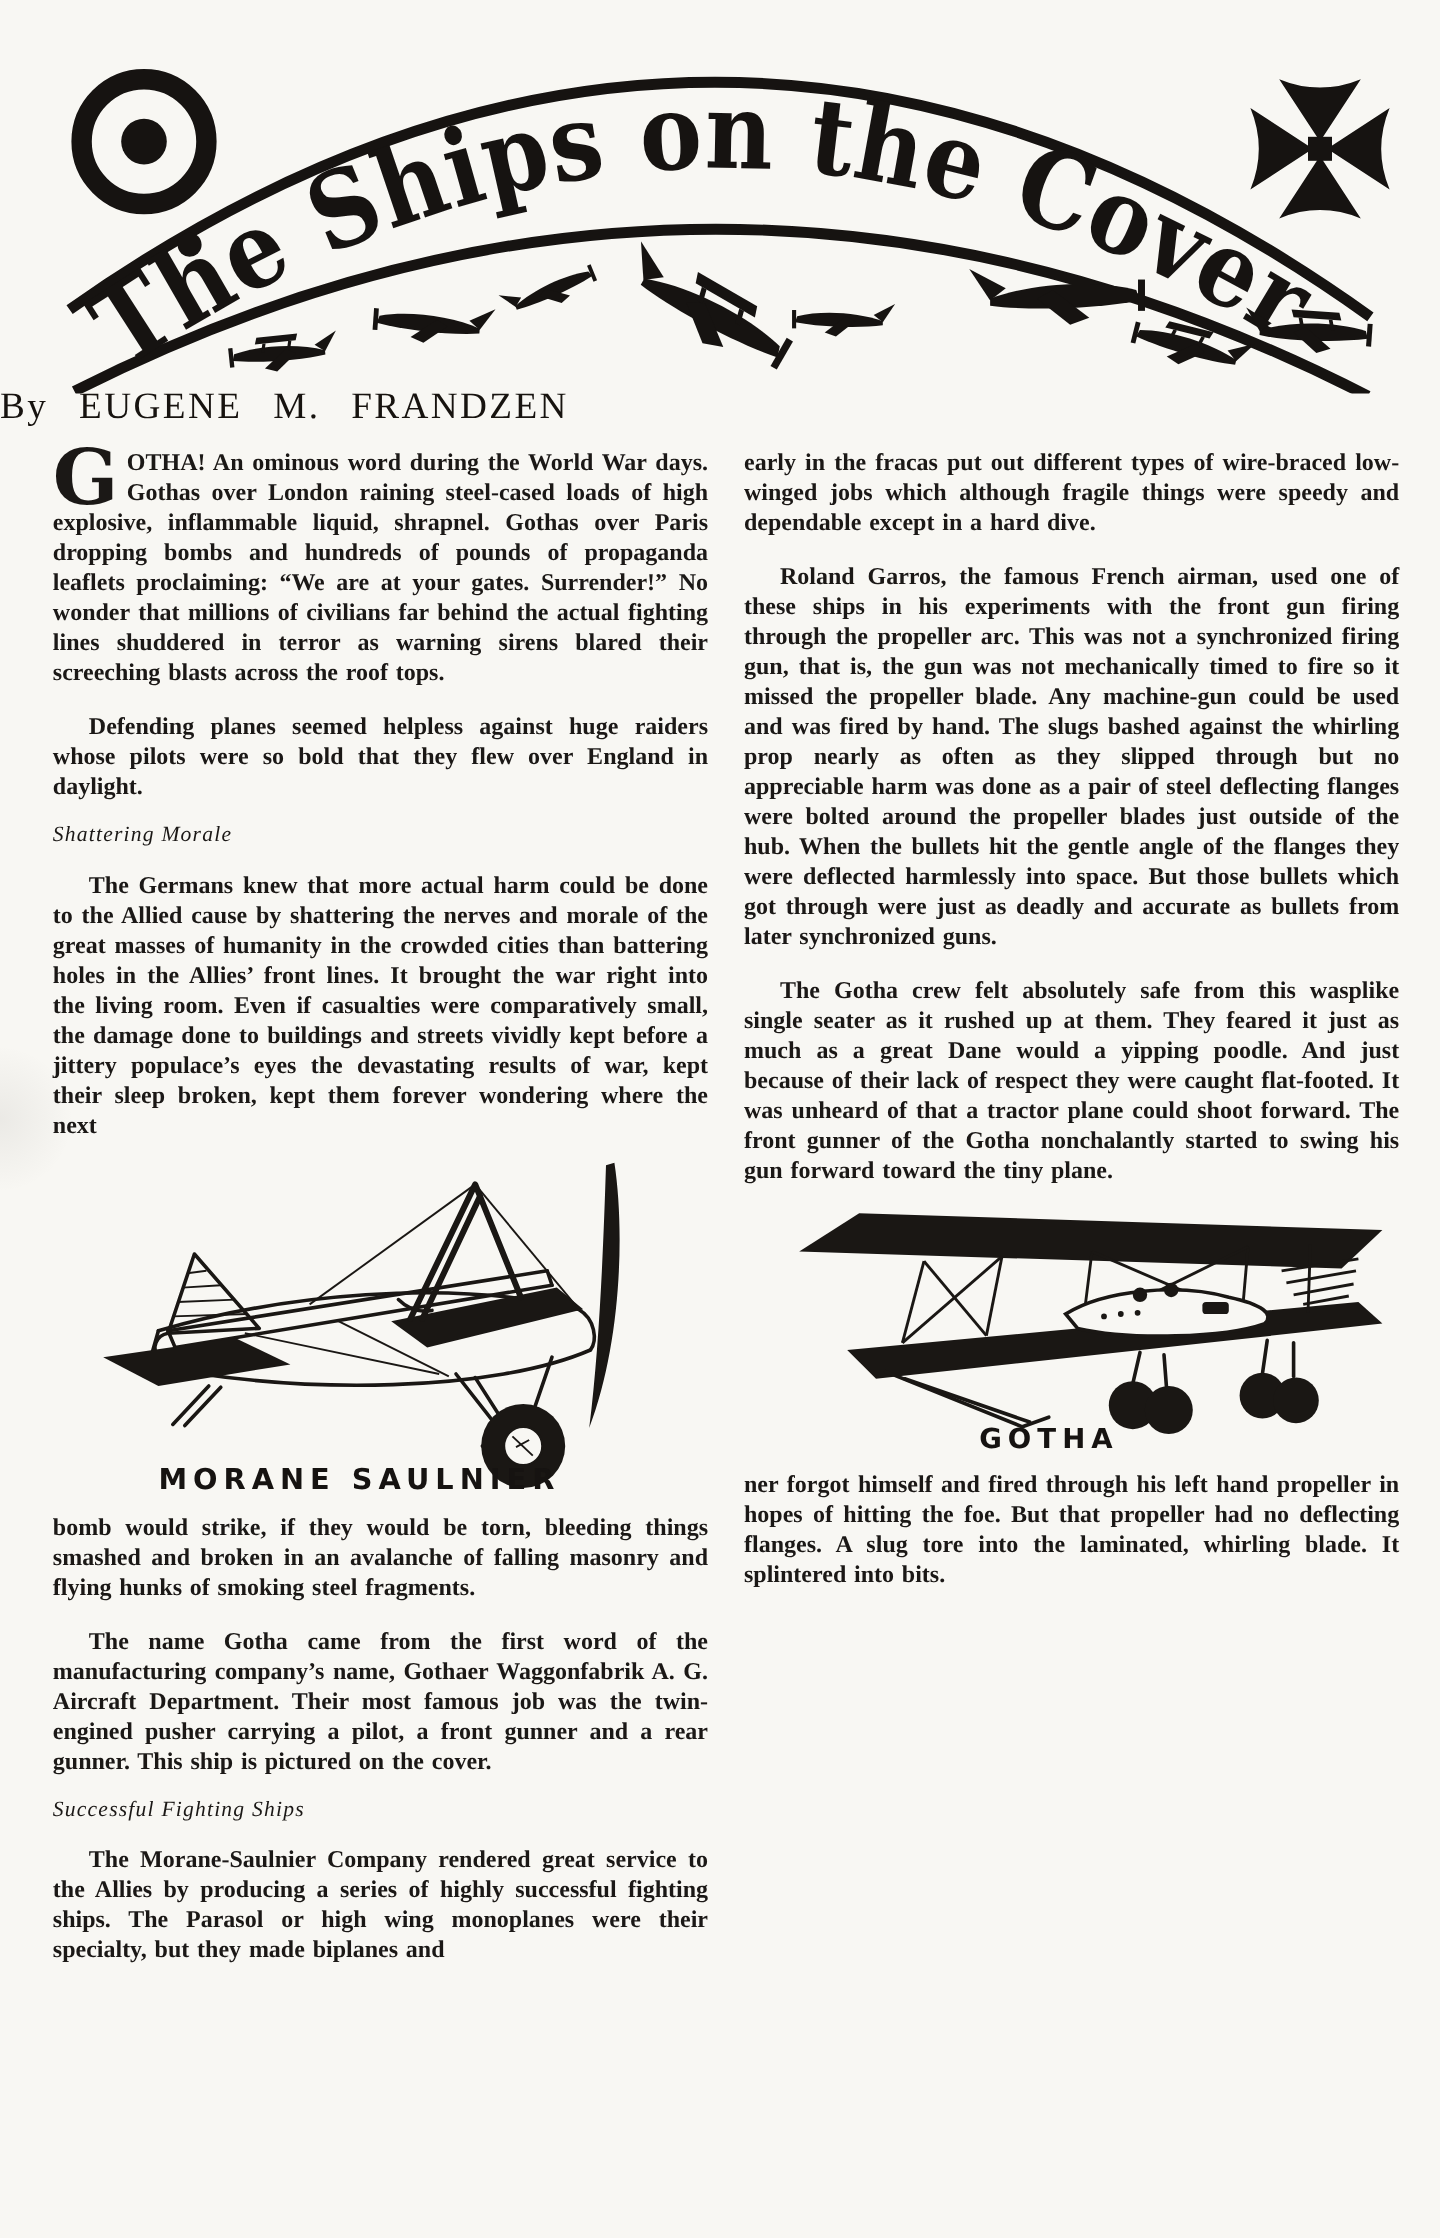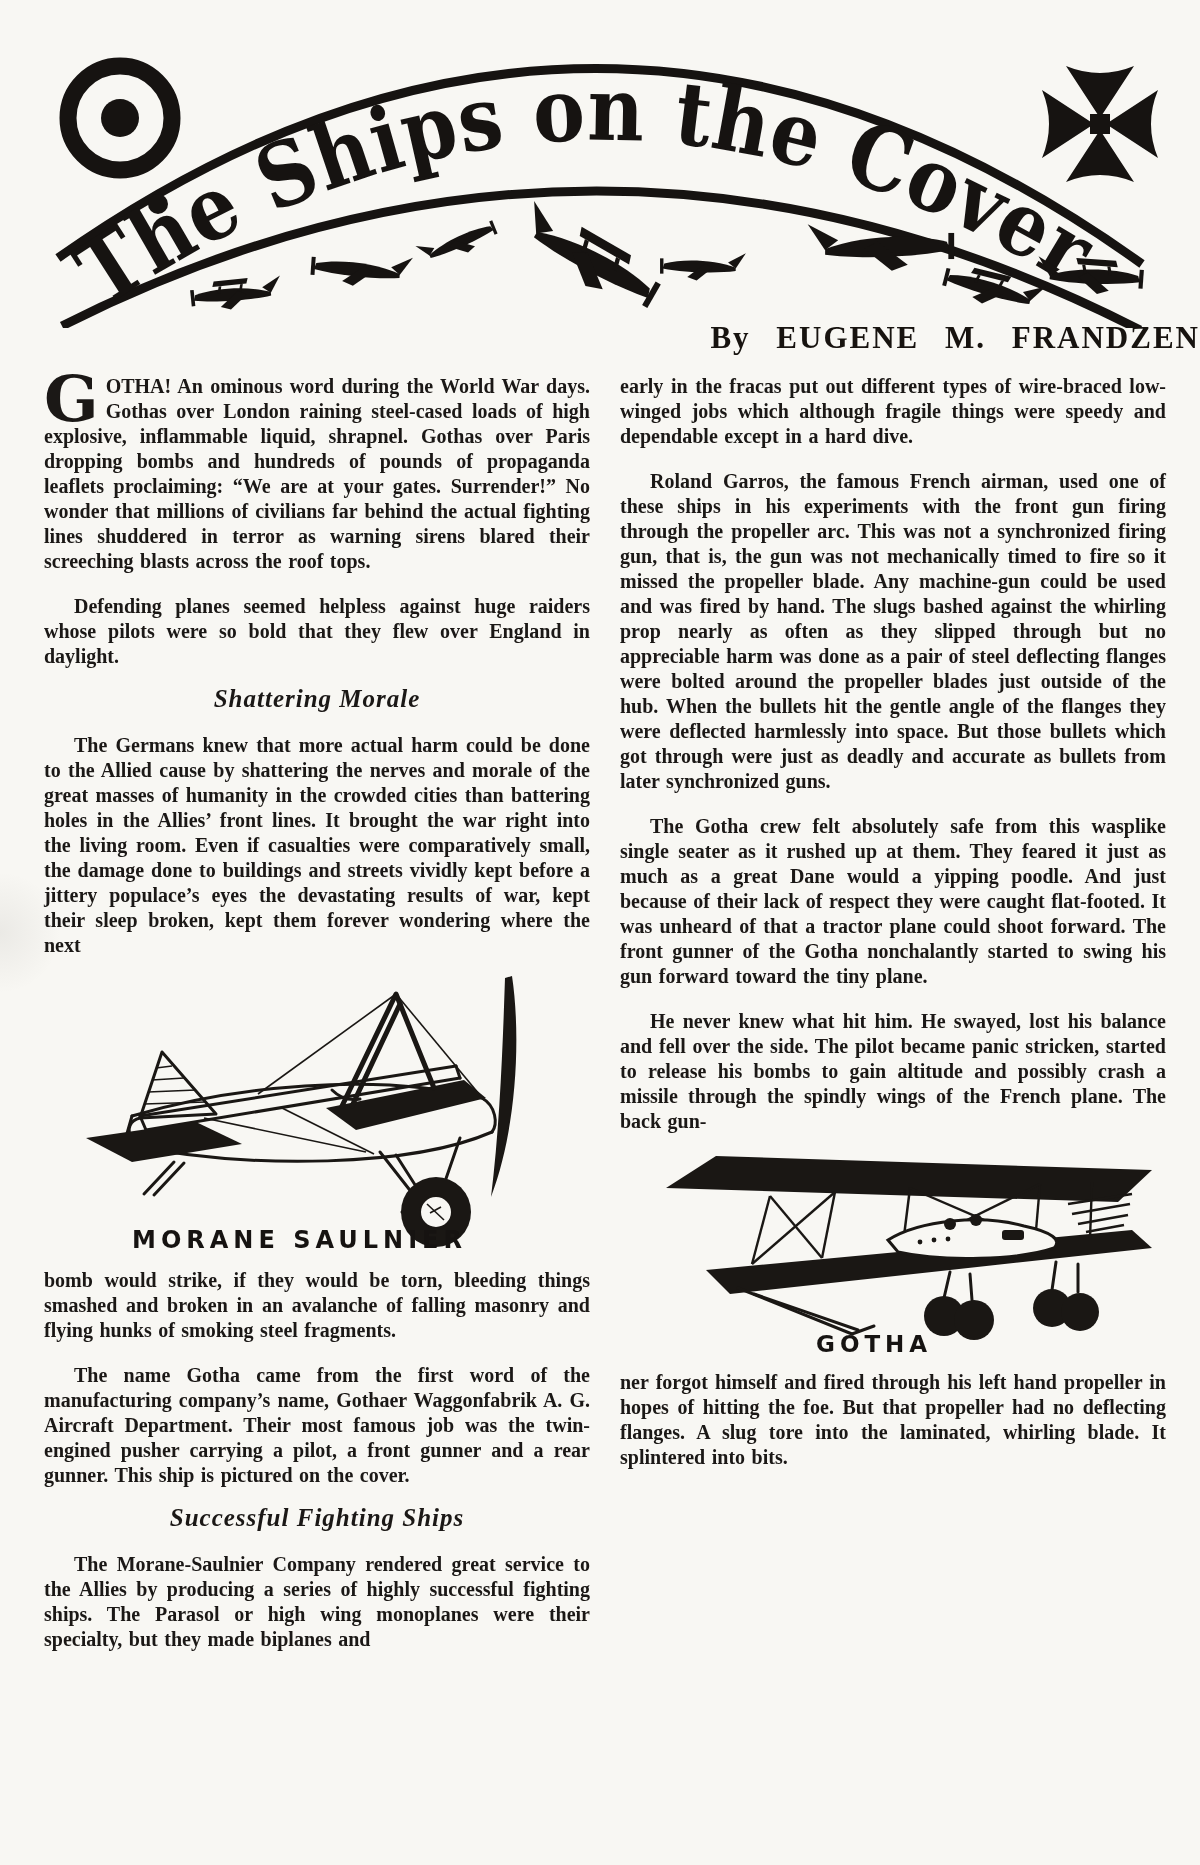--- a/index.html
+++ b/index.html
@@ -12,37 +12,37 @@
     color:#1b1816;
   }
   .banner { position:absolute; top:26px; left:28px; width:1144px; height:302px; }
   .banner svg { width:100%; height:100%; display:block; }
   .banner-title {
     font-family:"DejaVu Serif", serif; font-weight:bold;
     font-size:88px; letter-spacing:1px; fill:#161311;
   }
   .byline {
     position:absolute; top:320px; left:0; width:100%;
-    text-align:right; font-weight:bold; font-size:31px;
+    text-align:left; font-weight:normal; font-size:31px;
     letter-spacing:2px; word-spacing:16px; color:#17130f;
   }
   .columns { position:absolute; top:374px; left:44px; width:1122px; display:flex; gap:30px; }
   .col { width:546px; }
   .para {
     margin:0 0 7px 0; text-align:justify;
     font-size:20px; line-height:25px; font-weight:bold; word-spacing:1.5px;
   }
   .para.indent { text-indent:30px;margin-top:20px; }
   .dropcap {
     float:left; font-size:64px; line-height:46px;
     padding:2px 7px 0 0; font-weight:bold; font-family:"DejaVu Serif", serif;
   }
   .subhead {
-    margin:16px 0 8px 0; text-align:center;
-    font-style:italic; font-weight:bold; font-size:25px; letter-spacing:1px;
+    margin:16px 0 8px 0; text-align:left;
+    font-style:italic; font-weight:normal; font-size:18px; letter-spacing:1px;
   }
   figure { margin:8px 0 10px 0; }
   figure svg { display:block; width:100%; height:auto; }
   .sketch { stroke:#1a1714; fill:none; stroke-width:3; stroke-linecap:round; stroke-linejoin:round; }
   .sketch-thin { stroke:#1a1714; fill:none; stroke-width:1.6; }
   .sketch-fill { fill:#1a1714; stroke:none; }
   .illo-caption {
     font-family:"DejaVu Sans", sans-serif; font-weight:bold;
     fill:#161311; letter-spacing:5px;
   }
@@ -185,21 +185,20 @@
       <p class="para">bomb would strike, if they would be torn, bleeding things smashed and broken in an avalanche of falling masonry and flying hunks of smoking steel fragments.</p>
       <p class="para indent">The name Gotha came from the first word of the manufacturing company’s name, Gothaer Waggonfabrik A. G. Aircraft Department.  Their most famous job was the twin-engined pusher carrying a pilot, a front gunner and a rear gunner.  This ship is pictured on the cover.</p>
       <h3 class="subhead">Successful Fighting Ships</h3>
       <p class="para indent">The Morane-Saulnier Company rendered great service to the Allies by producing a series of highly successful fighting ships.  The Parasol or high wing monoplanes were their specialty, but they made biplanes and</p>
     </div>
 
     <div class="col">
       <p class="para">early in the fracas put out different types of wire-braced low-winged jobs which although fragile things were speedy and dependable except in a hard dive.</p>
       <p class="para indent">Roland Garros, the famous French airman, used one of these ships in his experiments with the front gun firing through the propeller arc.  This was not a synchronized firing gun, that is, the gun was not mechanically timed to fire so it missed the propeller blade.  Any machine-gun could be used and was fired by hand.  The slugs bashed against the whirling prop nearly as often as they slipped through but no appreciable harm was done as a pair of steel deflecting flanges were bolted around the propeller blades just outside of the hub.  When the bullets hit the gentle angle of the flanges they were deflected harmlessly into space.  But those bullets which got through were just as deadly and accurate as bullets from later synchronized guns.</p>
       <p class="para indent">The Gotha crew felt absolutely safe from this wasplike single seater as it rushed up at them.  They feared it just as much as a great Dane would a yipping poodle.  And just because of their lack of respect they were caught flat-footed.  It was unheard of that a tractor plane could shoot forward.  The front gunner of the Gotha nonchalantly started to swing his gun forward toward the tiny plane.</p>
-      <p class="para indent">He never knew what hit him.  He swayed, lost his balance and fell over the side.  The pilot became panic stricken, started to release his bombs to gain altitude and possibly crash a missile through the spindly wings of the French plane.  The back gun-</p>
 
       <figure>
         <svg viewBox="0 0 546 218">
 
           <polygon class="sketch-fill" points="46,46 96,14 532,28 498,60"></polygon>
           <polygon class="sketch-fill" points="86,128 512,88 532,106 110,152"></polygon>
 
           <g class="sketch-thin" style="stroke-width:2.4">
             <path d="M 150 54 L 132 122"></path>
               <path d="M 215 50 L 202 116"></path>

